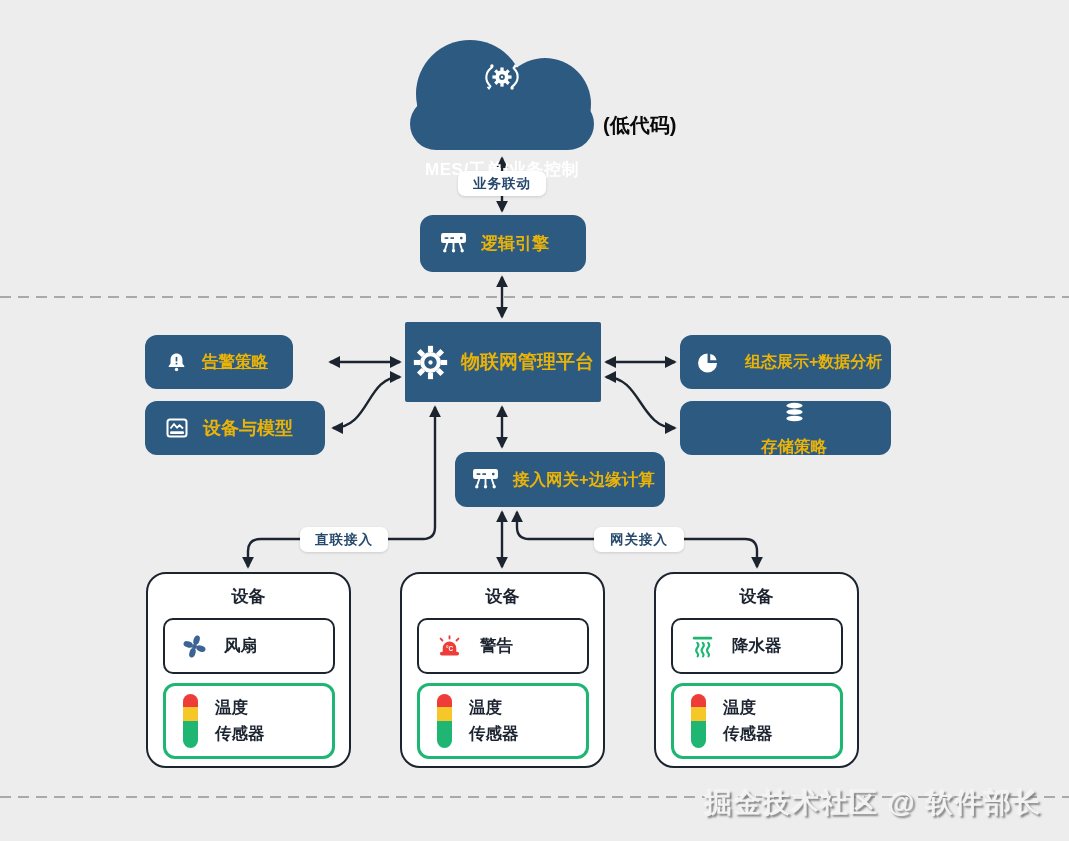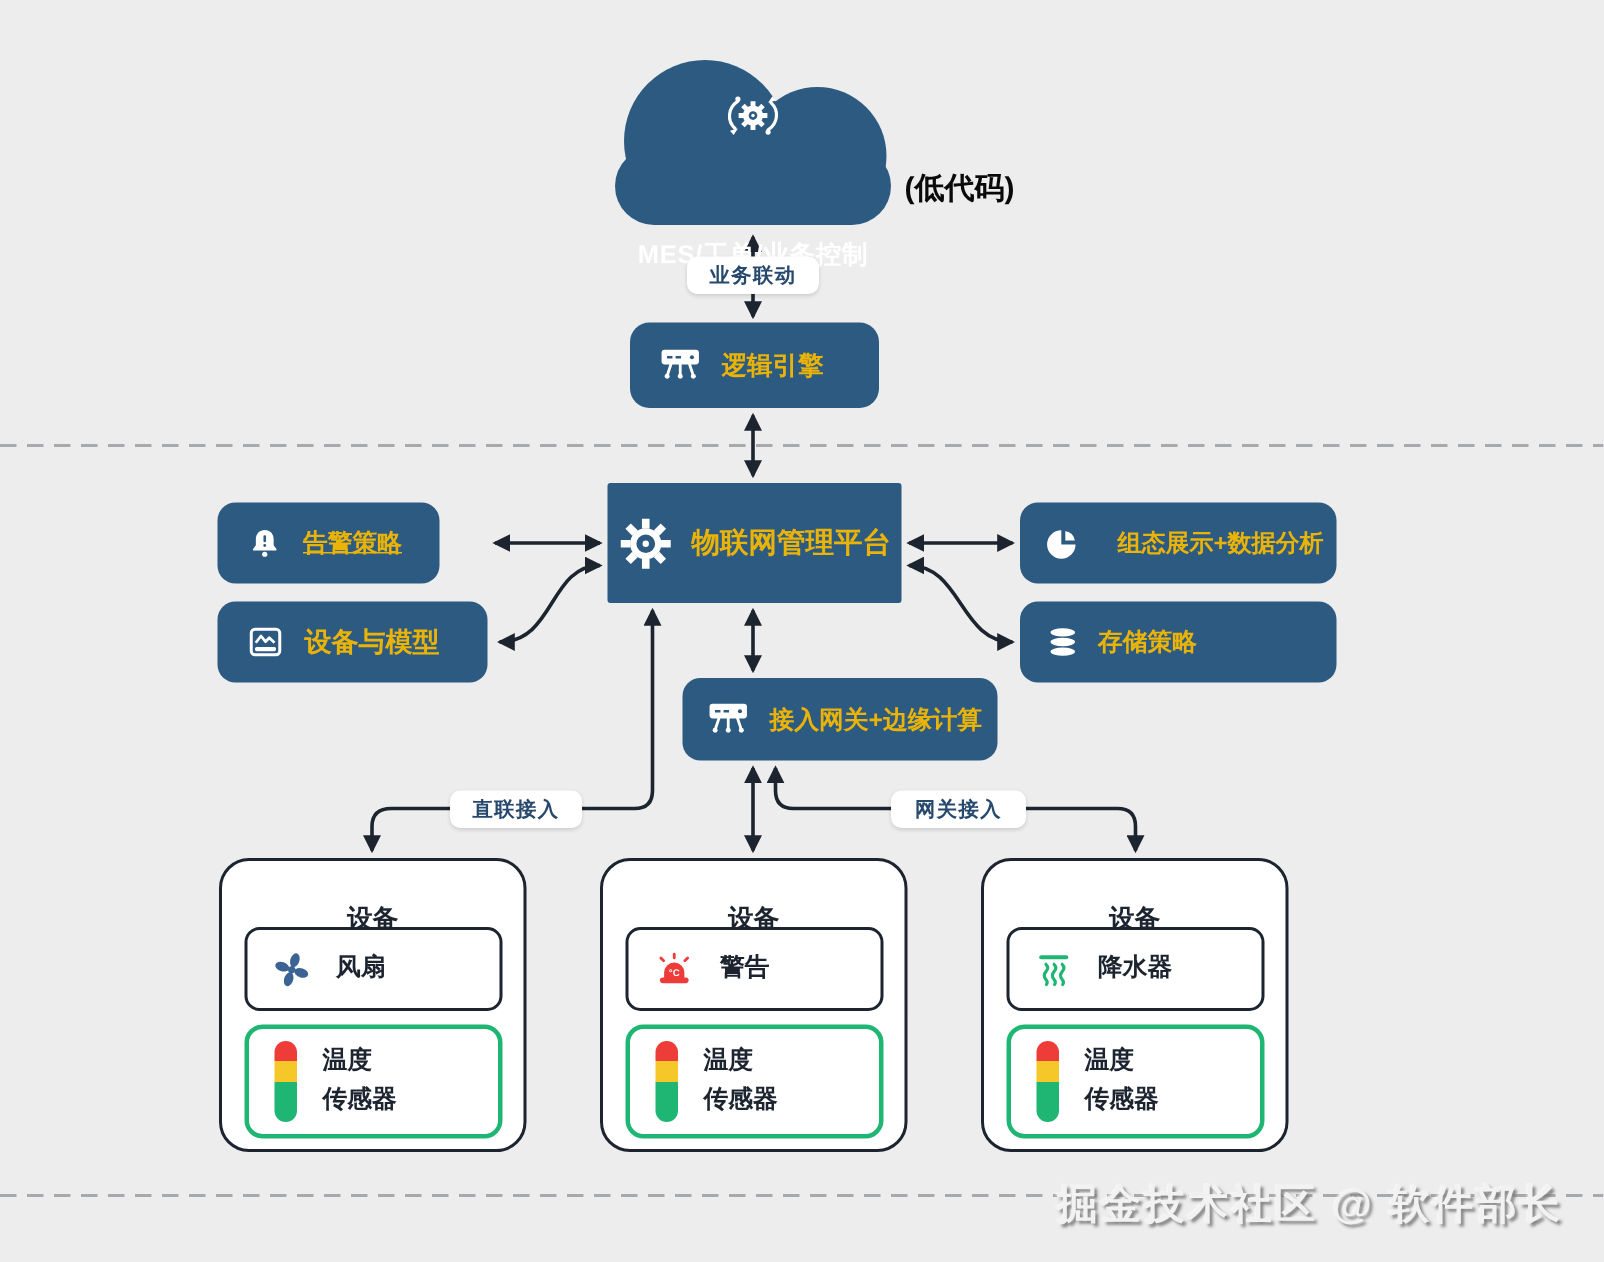--- a/index.html
+++ b/index.html
@@ -21,21 +21,21 @@
         align-items:center;justify-content:center;color:var(--pill-text,#27496d);
         font-weight:bold;font-size:13.5px;letter-spacing:1px;
         box-shadow:0 1px 3px rgba(0,0,0,.14);}
   .cloud-text{position:absolute;z-index:2;color:#fff;font-weight:bold;font-size:17px;
         text-align:center;letter-spacing:.5px;}
   .lowcode{position:absolute;z-index:2;color:#0a0a0a;font-weight:bold;font-size:20px;}
   .icon-abs{position:absolute;z-index:2;}
   .card{position:absolute;z-index:2;background:#fff;border:2.4px solid var(--line,#1c2430);
         border-radius:20px;box-sizing:border-box;}
   .card-title{text-align:center;font-weight:bold;font-size:17px;color:var(--line,#1c2430);
-        margin-top:27px;}
+        margin-top:11px;}
   .item{position:absolute;left:15px;width:172px;display:flex;align-items:center;gap:17px;
         padding-left:17px;box-sizing:border-box;background:#fff;}
   .comp{top:44px;height:56px;border:2px solid var(--line,#1c2430);border-radius:10px;}
   .sens{top:109px;height:76px;border:3px solid var(--green,#1eb672);border-radius:12px;}
   .item-label{font-weight:bold;font-size:16.5px;color:var(--line,#1c2430);line-height:1.55;}
   .bar{width:15px;height:54px;border-radius:8px;flex:0 0 auto;
        background:linear-gradient(180deg,var(--red,#ee3d38) 0 25%,var(--yellow,#f5c728) 25% 50%,var(--green,#1eb672) 50% 100%);}
   .watermark{position:absolute;z-index:2;right:27px;top:785px;font-size:27px;font-weight:bold;
        color:#f2f2f2;letter-spacing:2px;
        text-shadow:2px 2px 2px rgba(122,122,122,.9),-1px -1px 1px rgba(255,255,255,.55);}
@@ -169,21 +169,21 @@
   <div class="node" style="left:680px;top:335px;width:211px;height:54px;font-size:16px;gap:25px;padding-left:17px;">
     <span>
       <svg width="23" height="23" viewBox="0 0 24 24" style="display:block">
         <path d="M11,12.5 V2.6 A9.9,9.9 0 1 0 20.9,12.5 Z" fill="#fff"></path>
         <path d="M13.8,9.7 V3.1 A8.2,8.2 0 0 1 20.4,9.7 Z" fill="#fff"></path>
       </svg>
     </span>
     <span class="node-label">组态展示+数据分析</span>
   </div>
 
-  <div class="node" style="left:680px;top:401px;width:211px;height:54px;font-size:16.5px;gap:12px;padding-left:17px;">
+  <div class="node" style="left:680px;top:401px;width:211px;height:54px;font-size:16.5px;gap:12px;padding-left:17px;flex-direction:column;">
     <span>
       <svg width="23" height="23" viewBox="0 0 24 24" fill="#fff" style="display:block">
         <ellipse cx="12" cy="4.8" rx="8.5" ry="2.9"></ellipse>
         <ellipse cx="12" cy="11.5" rx="8.5" ry="2.9"></ellipse>
         <ellipse cx="12" cy="18.2" rx="8.5" ry="2.9"></ellipse>
       </svg>
     </span>
     <span class="node-label">存储策略</span>
   </div>
 

